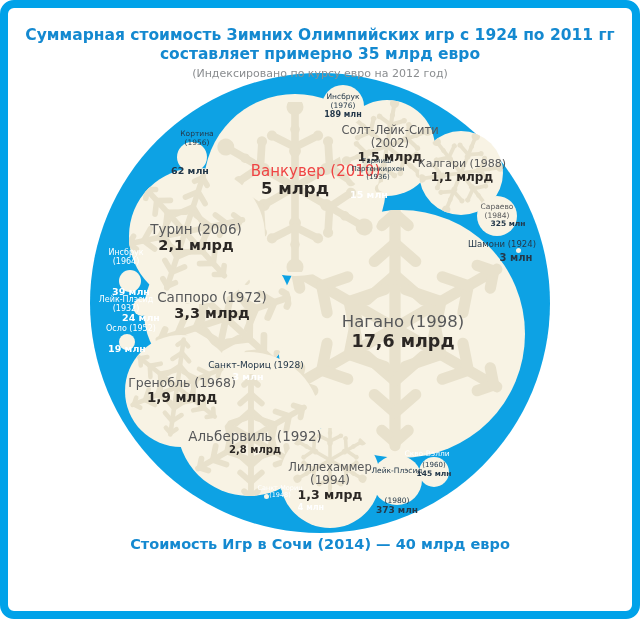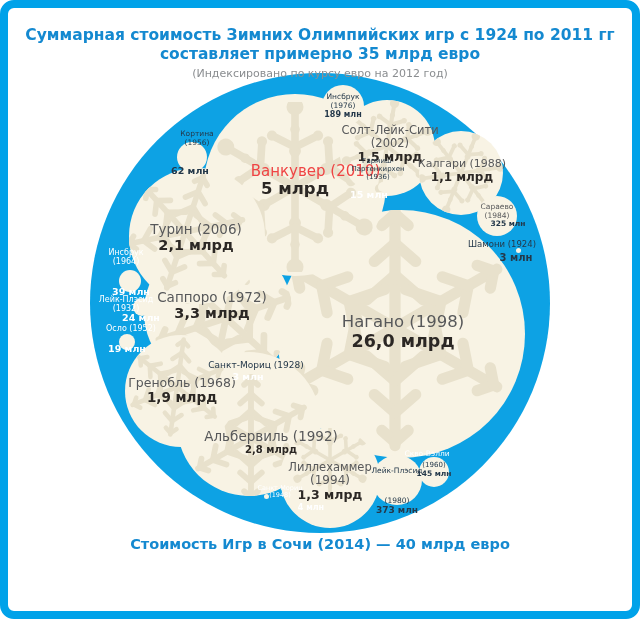--- a/index.html
+++ b/index.html
@@ -616,27 +616,27 @@
     <div class="lbl" style="left: 196px; top: 222px;">
       <div style="font-size: 13.5px; font-weight: 400; color: rgb(87, 88, 90);">Турин (2006)</div>
       <div style="font-size: 14.5px; font-weight: 700; color: rgb(43, 39, 36);">2,1 млрд</div>
     </div>
     <div class="lbl" style="left: 212px; top: 290px;">
       <div style="font-size: 13.5px; font-weight: 400; color: rgb(87, 88, 90);">Саппоро (1972)</div>
       <div style="font-size: 14.5px; font-weight: 700; color: rgb(43, 39, 36);">3,3 млрд</div>
     </div>
     <div class="lbl" style="left: 403px; top: 313px;">
       <div style="font-size: 16.5px; font-weight: 400; color: rgb(87, 88, 90);">Нагано (1998)</div>
-      <div style="font-size: 17.5px; font-weight: 700; color: rgb(43, 39, 36);">26,0 млрд</div>
+      <div style="font-size: 17.5px; font-weight: 700; color: rgb(43, 39, 36);">17,6 млрд</div>
     </div>
     <div class="lbl" style="left: 182px; top: 376px;">
       <div style="font-size: 12.5px; font-weight: 400; color: rgb(87, 88, 90);">Гренобль (1968)</div>
       <div style="font-size: 13.5px; font-weight: 700; color: rgb(43, 39, 36);">1,9 млрд</div>
     </div>
-    <div class="lbl" style="left: 255px; top: 429px; margin-left: 16px;">
+    <div class="lbl" style="left: 255px; top: 429px;">
       <div style="font-size: 13.5px; font-weight: 400; color: rgb(87, 88, 90);">Альбервиль (1992)</div>
       <div style="font-size: 10px; font-weight: 700; color: rgb(43, 39, 36);">2,8 млрд</div>
     </div>
     <div class="lbl" style="left: 330px; top: 461px;">
       <div style="font-size: 11.5px; font-weight: 400; color: rgb(87, 88, 90);">Лиллехаммер</div>
       <div style="font-size: 12px; font-weight: 400; color: rgb(87, 88, 90);">(1994)</div>
       <div style="font-size: 12.5px; font-weight: 700; color: rgb(43, 39, 36);">1,3 млрд</div>
     </div>
     <div class="lbl" style="left: 390px; top: 124px;">
       <div style="font-size: 11.5px; font-weight: 400; color: rgb(87, 88, 90);">Солт-Лейк-Сити</div>

